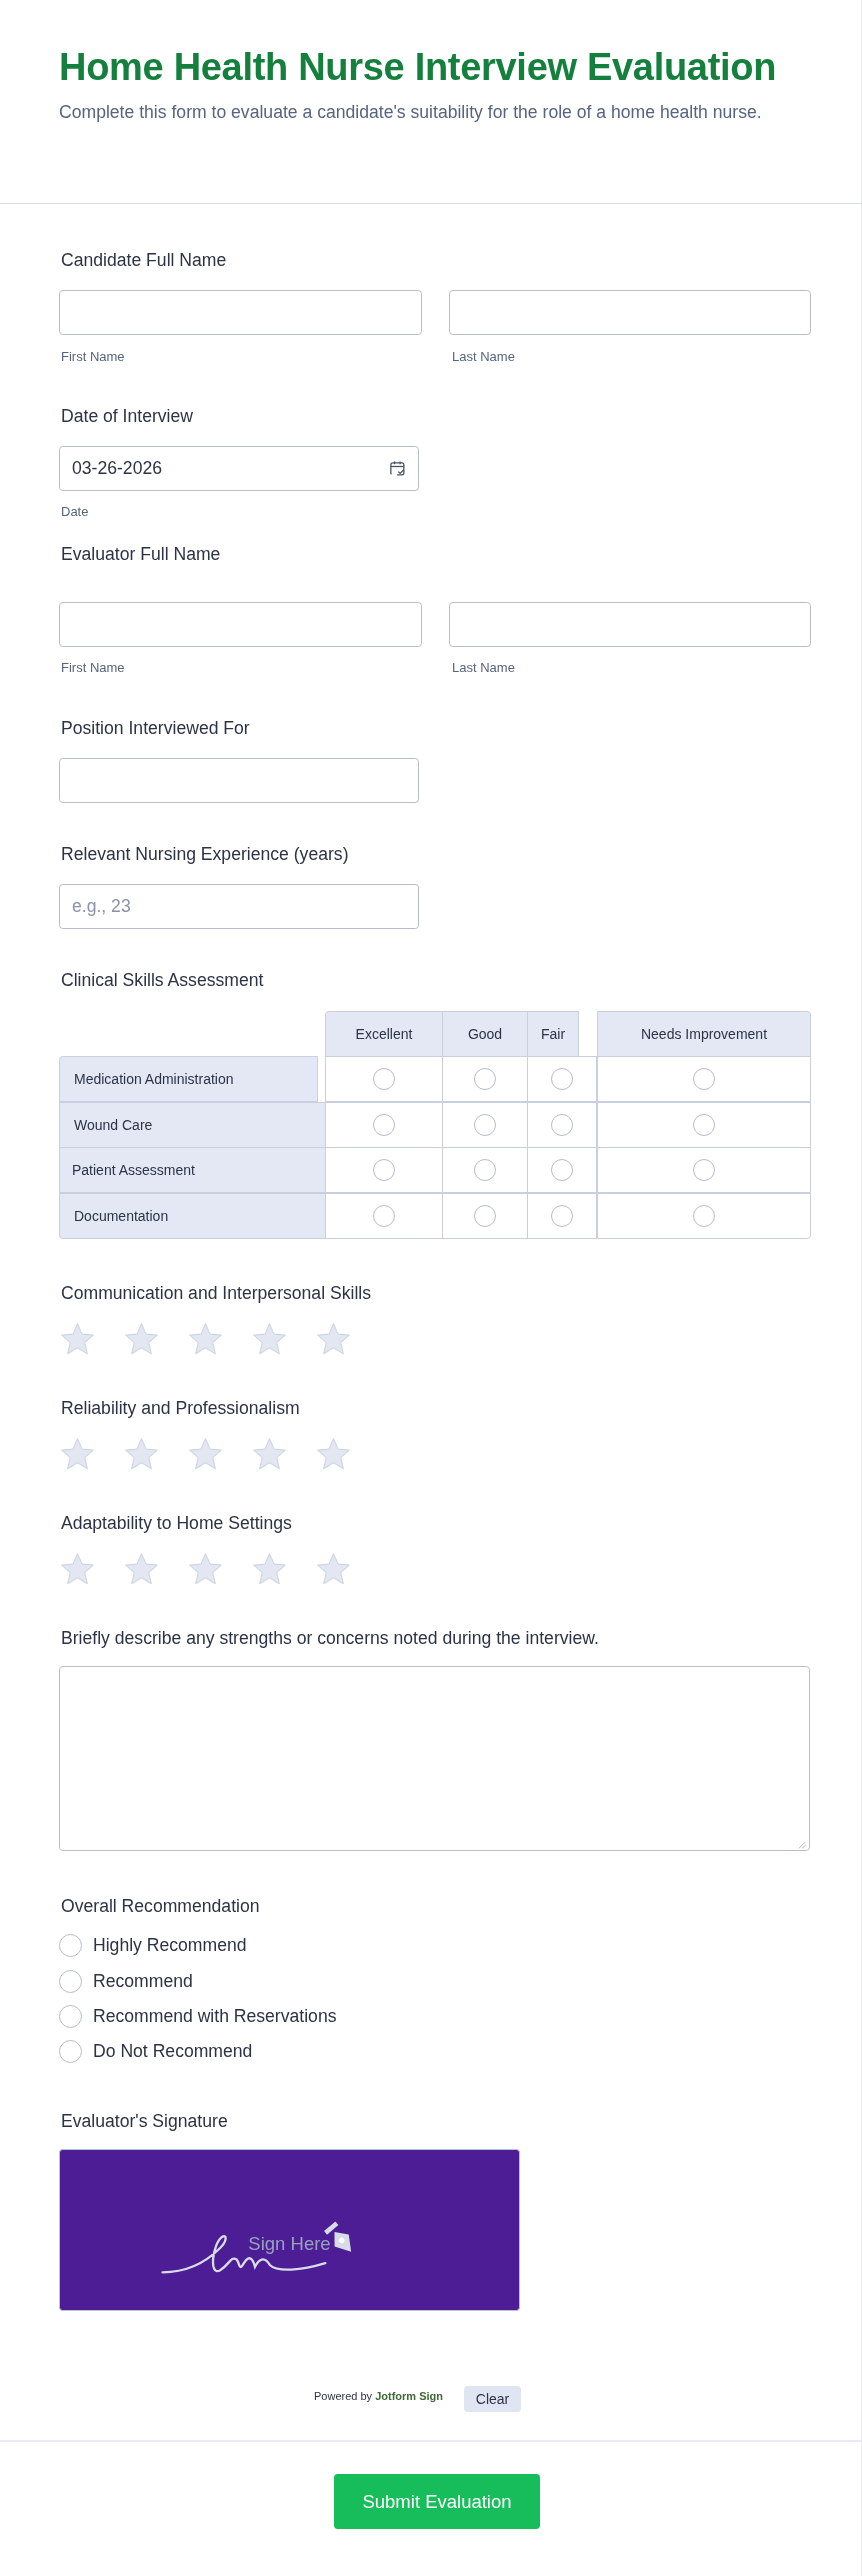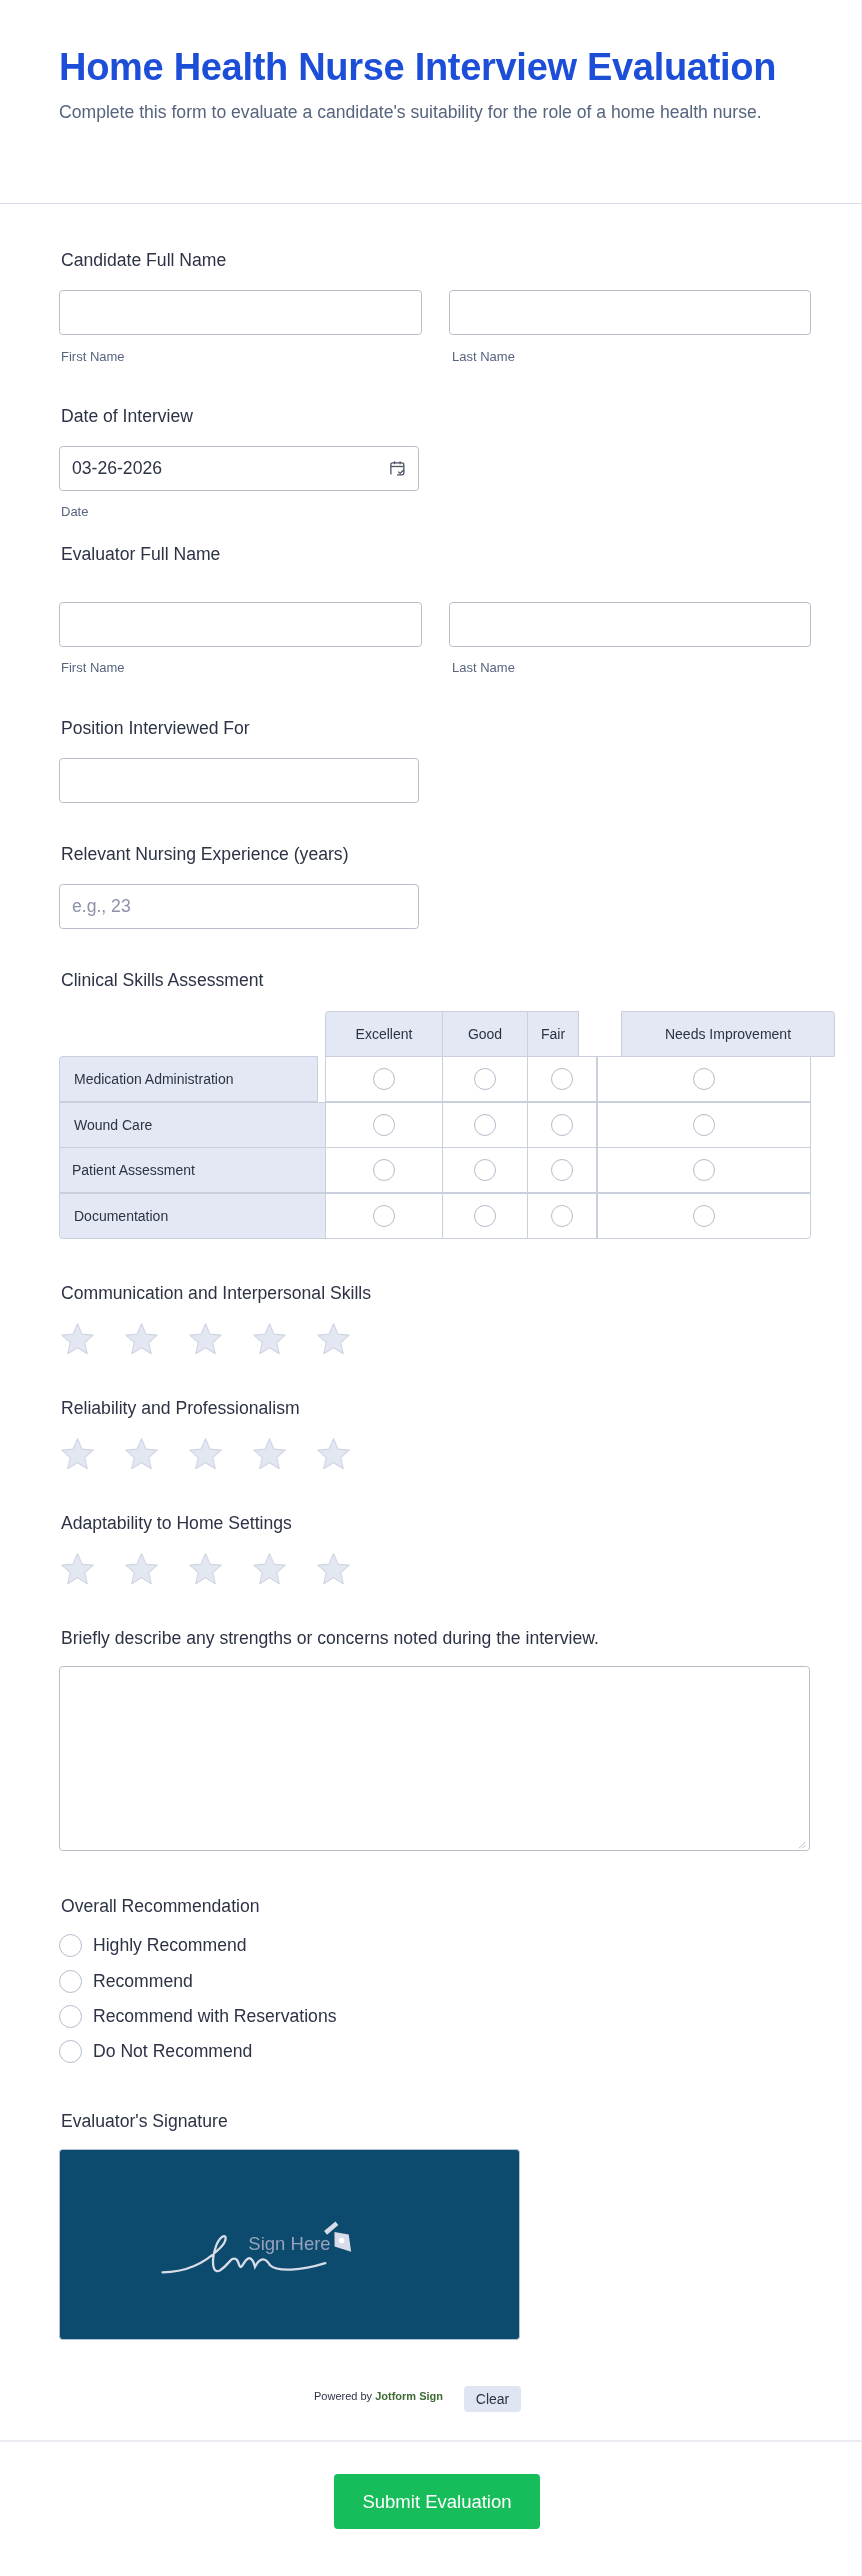--- a/index.html
+++ b/index.html
@@ -1,20 +1,20 @@
 <!DOCTYPE html>
 <html style="font-size:15px"><head>
 <meta charset="utf-8">
 <style>
   * { box-sizing: border-box; margin: 0; padding: 0; }
   html, body { width: 862px; height: 2576px; background: #ffffff; }
   body { font-family: "Liberation Sans", sans-serif; color: #2c3345; position: relative; overflow: hidden; }
   .card { position: absolute; left: 0; top: 0; width: 862px; height: 2576px; background: #fff; border-right: 0.9px solid #eceef4; }
   .header { position: absolute; left: 0; top: 0; width: 862px; height: 204px; border-bottom: 0.9px solid #d8dde9; }
-  .title { position: absolute; left: 59px; top: 46px; font-size: 38px; font-weight: bold; color: #1d4ed8; letter-spacing: -0.3px; }
+  .title { position: absolute; left: 59px; top: 46px; font-size: 38px; font-weight: bold; color: #15803d; letter-spacing: -0.3px; }
   .subtitle { position: absolute; left: 59px; top: 98px; width: 760px; font-size: 17.6px; line-height: 29px; color: #57647e; }
 
   .label { position: absolute; left: 61px; font-size: 17.6px; color: #2c3345; }
   .sublabel { position: absolute; font-size: 13px; color: #6f76a7; color: #57647e; }
   .input { position: absolute; height: 45px; border: 0.9px solid #b8bdc9; border-radius: 3.7px; background: #fff; font-family: "Liberation Sans", sans-serif; font-size: 17.6px; color: #2c3345; padding: 0 12px; outline: none; }
   .input::placeholder { color: #8d93a8; }
   .date-icon { position: absolute; width: 16.7px; height: 16.7px; }
 
   .matrix { position: absolute; left: 59px; top: 1011px; width: 751px; }
   .m-cell { position: absolute; border: 0.9px solid #c9cfdc; }
@@ -26,21 +26,21 @@
   .stars { position: absolute; left: 59px; height: 37px; }
   .star { position: absolute; top: 0; width: 37px; height: 37px; }
 
   .textarea { position: absolute; left: 59px; top: 1666px; width: 751px; height: 185px; border: 0.9px solid #b8bdc9; border-radius: 3.7px; background: #fff; resize: none; outline: none; font-family: "Liberation Sans", sans-serif; font-size: 16.7px; padding: 9.3px; }
   .resize-grip { position: absolute; left: 797px; top: 1840px; width: 9.3px; height: 9.3px; }
 
   .opt { position: absolute; left: 59px; height: 26px; display: flex; align-items: center; }
   .opt .radio { width: 23px; height: 23px; }
   .opt-label { margin-left: 11px; font-size: 17.6px; color: #2c3345; }
 
-  .sigbox { position: absolute; left: 59px; top: 2149px; width: 461px; height: 191px; border: 0.9px solid #b8c1d6; border-radius: 3.7px; background: #0c4a6e; }
+  .sigbox { position: absolute; left: 59px; top: 2149px; width: 461px; height: 162px; border: 0.9px solid #b8c1d6; border-radius: 3.7px; background: #4c1d95; }
   .sig-text { position: absolute; left: 0; top: 83px; width: 100%; text-align: center; font-size: 18.5px; color: #97a3bd; }
   .sig-art { position: absolute; left: 93px; top: 65px; }
   .powered { position: absolute; top: 2390px; left: 314px; font-size: 11px; color: #2c3345; }
   .powered b { color: #3e6b35; }
   .clear-btn { position: absolute; left: 464px; top: 2386px; width: 57px; height: 26px; background: #dfe5f2; border: none; border-radius: 3.7px; font-family: "Liberation Sans", sans-serif; font-size: 14px; color: #2c3345; }
 
   .footer-divider { position: absolute; left: 0; top: 2440px; width: 862px; height: 1.9px; background: #eaebf2; }
   .submit { position: absolute; left: 334px; top: 2474px; width: 206px; height: 55px; background: #18bd5b; border: none; border-radius: 3.7px; color: #fff; font-family: "Liberation Sans", sans-serif; font-size: 18.5px; }
 </style>
 </head>
@@ -80,21 +80,21 @@
   <input class="input" style="left: 59px; top: 758px; width: 360px;" value="">
 
   <div class="label" style="top:844px;">Relevant Nursing Experience (years)</div>
   <input class="input" style="left: 59px; top: 884px; width: 360px;" placeholder="e.g., 23">
 
   <div class="label" style="top:970px;">Clinical Skills Assessment</div>
   <div id="matrix" class="matrix">
       <div class="m-cell m-head" style="left: 266px; top: 0px; width: 118px; height: 46px; border-top-left-radius: 3.7px;">Excellent</div>
       <div class="m-cell m-head" style="left: 383px; top: 0px; width: 86px; height: 46px;">Good</div>
       <div class="m-cell m-head" style="left: 468px; top: 0px; width: 52px; height: 46px;">Fair</div>
-      <div class="m-cell m-head" style="left: 538px; top: 0px; width: 214px; height: 46px; border-top-right-radius: 3.7px; margin-left: 24px;">Needs Improvement</div>
+      <div class="m-cell m-head" style="left: 538px; top: 0px; width: 214px; height: 46px; border-top-right-radius: 3.7px;">Needs Improvement</div>
       <div class="m-cell m-rowlabel" style="left: 0px; top: 45px; width: 259px; height: 46px; border-top-left-radius: 3.7px;">Medication Administration</div>
       <div class="m-cell m-radio-cell" style="left: 266px; top: 45px; width: 118px; height: 46px;">
         <span class="radio"></span>
       </div>
       <div class="m-cell m-radio-cell" style="left: 383px; top: 45px; width: 86px; height: 46px;">
         <span class="radio"></span>
       </div>
       <div class="m-cell m-radio-cell" style="left: 468px; top: 45px; width: 70px; height: 46px;">
         <span class="radio"></span>
       </div>

